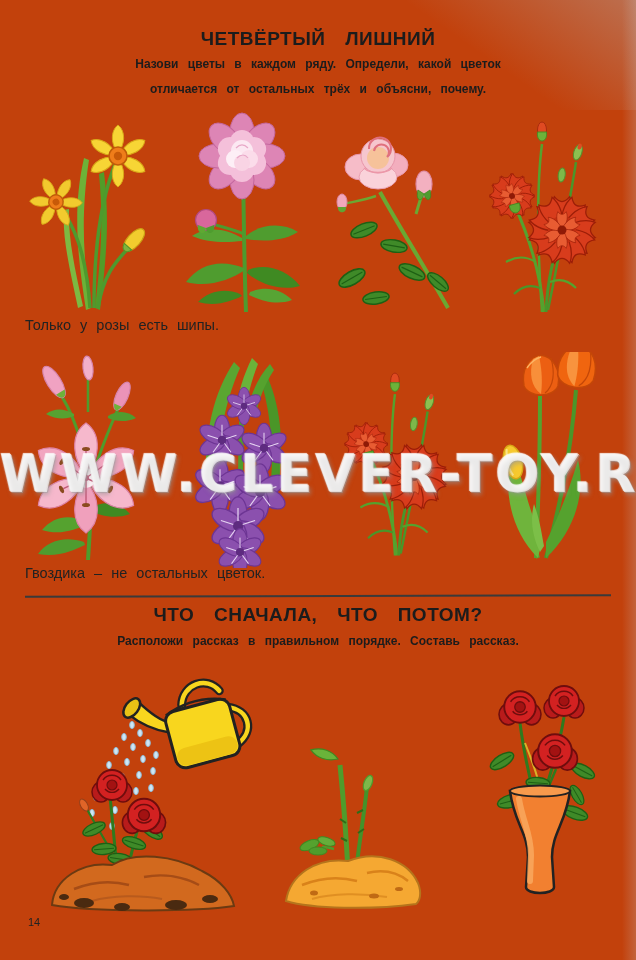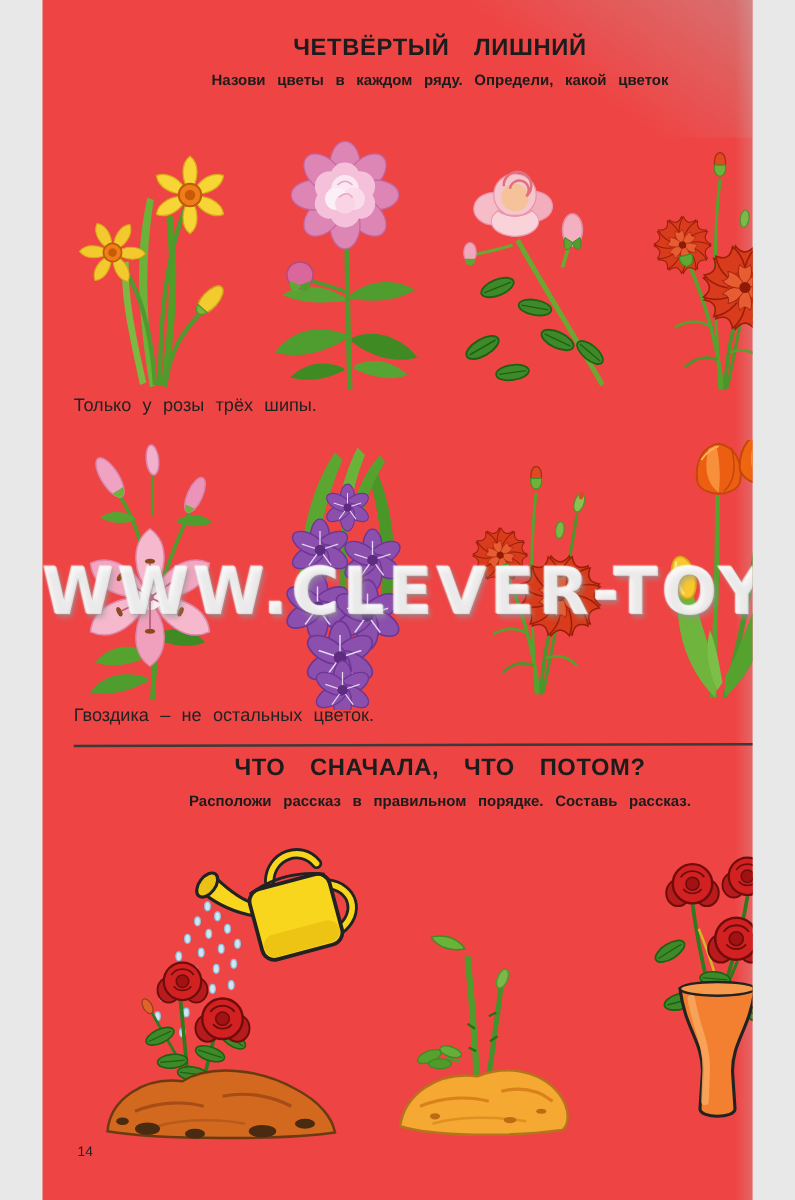--- a/index.html
+++ b/index.html
@@ -1,21 +1,21 @@
 <!DOCTYPE html>
 <html><head>
 <meta charset="utf-8">
 <style>
   html,body{margin:0;padding:0;}
   body{background:#e8e8e8;}
   .page{
     position:relative;
-    width:568px;height:960px;
+    width:636px;height:960px;
     margin:0 auto;
-    background:#ef4444;
+    background:#c2410c;
     overflow:hidden;
     font-family:"Liberation Sans","DejaVu Sans",sans-serif;
     color:#1c1c1c;
   }
   .corner-shade{
     position:absolute;top:0;right:0;width:230px;height:110px;
     background:linear-gradient(215deg, rgba(180,180,180,0.40), rgba(255,255,255,0) 60%);
     pointer-events:none;
   }
   .edge-shade{
@@ -154,20 +154,21 @@
   </defs>
 </svg>
 
 <div class="page">
   <div class="corner-shade"></div>
   <div class="edge-shade"></div>
 
   <div class="sec-title" style="top:28px">ЧЕТВЁРТЫЙ  ЛИШНИЙ</div>
   <div class="sec-instr" style="top:52px">
     <div>Назови цветы в каждом ряду. Определи, какой цветок</div>
+    <div>отличается от остальных трёх и объясни, почему.</div>
   </div>
 
   <div class="fig" style="left:20px;top:110px;width:150px;height:205px" aria-label="daffodil">
     <svg viewBox="0 0 150 205">
       <path d="M66,200 C58,150 52,100 64,48 L69,50 C60,108 64,155 71,198 Z" fill="#6db238"></path>
       <path d="M80,200 C86,150 90,112 84,62 L79,64 C84,115 80,155 75,198 Z" fill="#529c28"></path>
       <path d="M58,198 C50,160 42,128 44,100 L49,99 C48,128 55,160 63,196 Z" fill="#7cb942"></path>
       <path d="M74,198 C74,130 82,86 96,52" stroke="#4e9a2e" stroke-width="3.5" fill="none"></path>
       <path d="M70,198 C66,138 52,114 40,96" stroke="#4e9a2e" stroke-width="3.5" fill="none"></path>
       <path d="M78,198 C84,160 100,148 112,134" stroke="#4e9a2e" stroke-width="3.5" fill="none"></path>
@@ -289,21 +290,21 @@
       </g>
     </svg>
   </div>
 
   <div class="fig" style="left:462px;top:110px;width:158px;height:205px" aria-label="carnation">
     <svg viewBox="0 0 150 205">
         <use href="#carn-sym"></use>
       </svg>
   </div>
 
-  <div class="caption" style="top:317px">Только у розы трёх шипы.</div>
+  <div class="caption" style="top:317px">Только у розы есть шипы.</div>
 
   <div class="fig" style="left:24px;top:350px;width:140px;height:215px" aria-label="lily">
     <svg viewBox="0 0 140 215">
       <path d="M64,210 C66,178 68,156 66,136" stroke="#4f9c2c" stroke-width="4" fill="none"></path>
       <path d="M66,136 C60,94 50,62 32,38" stroke="#4f9c2c" stroke-width="3" fill="none"></path>
       <path d="M66,136 C74,104 88,72 98,50" stroke="#4f9c2c" stroke-width="3" fill="none"></path>
       <path d="M64,24 C64,40 64,52 64,62" stroke="#4f9c2c" stroke-width="2.5" fill="none"></path>
       <path d="M62,172 C46,164 30,166 18,180 C36,186 52,179 63,175 Z" fill="#55a22f"></path>
       <path d="M66,158 C80,150 96,152 106,164 C90,170 76,165 66,161 Z" fill="#3f8a22"></path>
       <path d="M60,192 C42,186 24,190 14,204 C34,208 50,200 61,195 Z" fill="#4f9c2f"></path>

